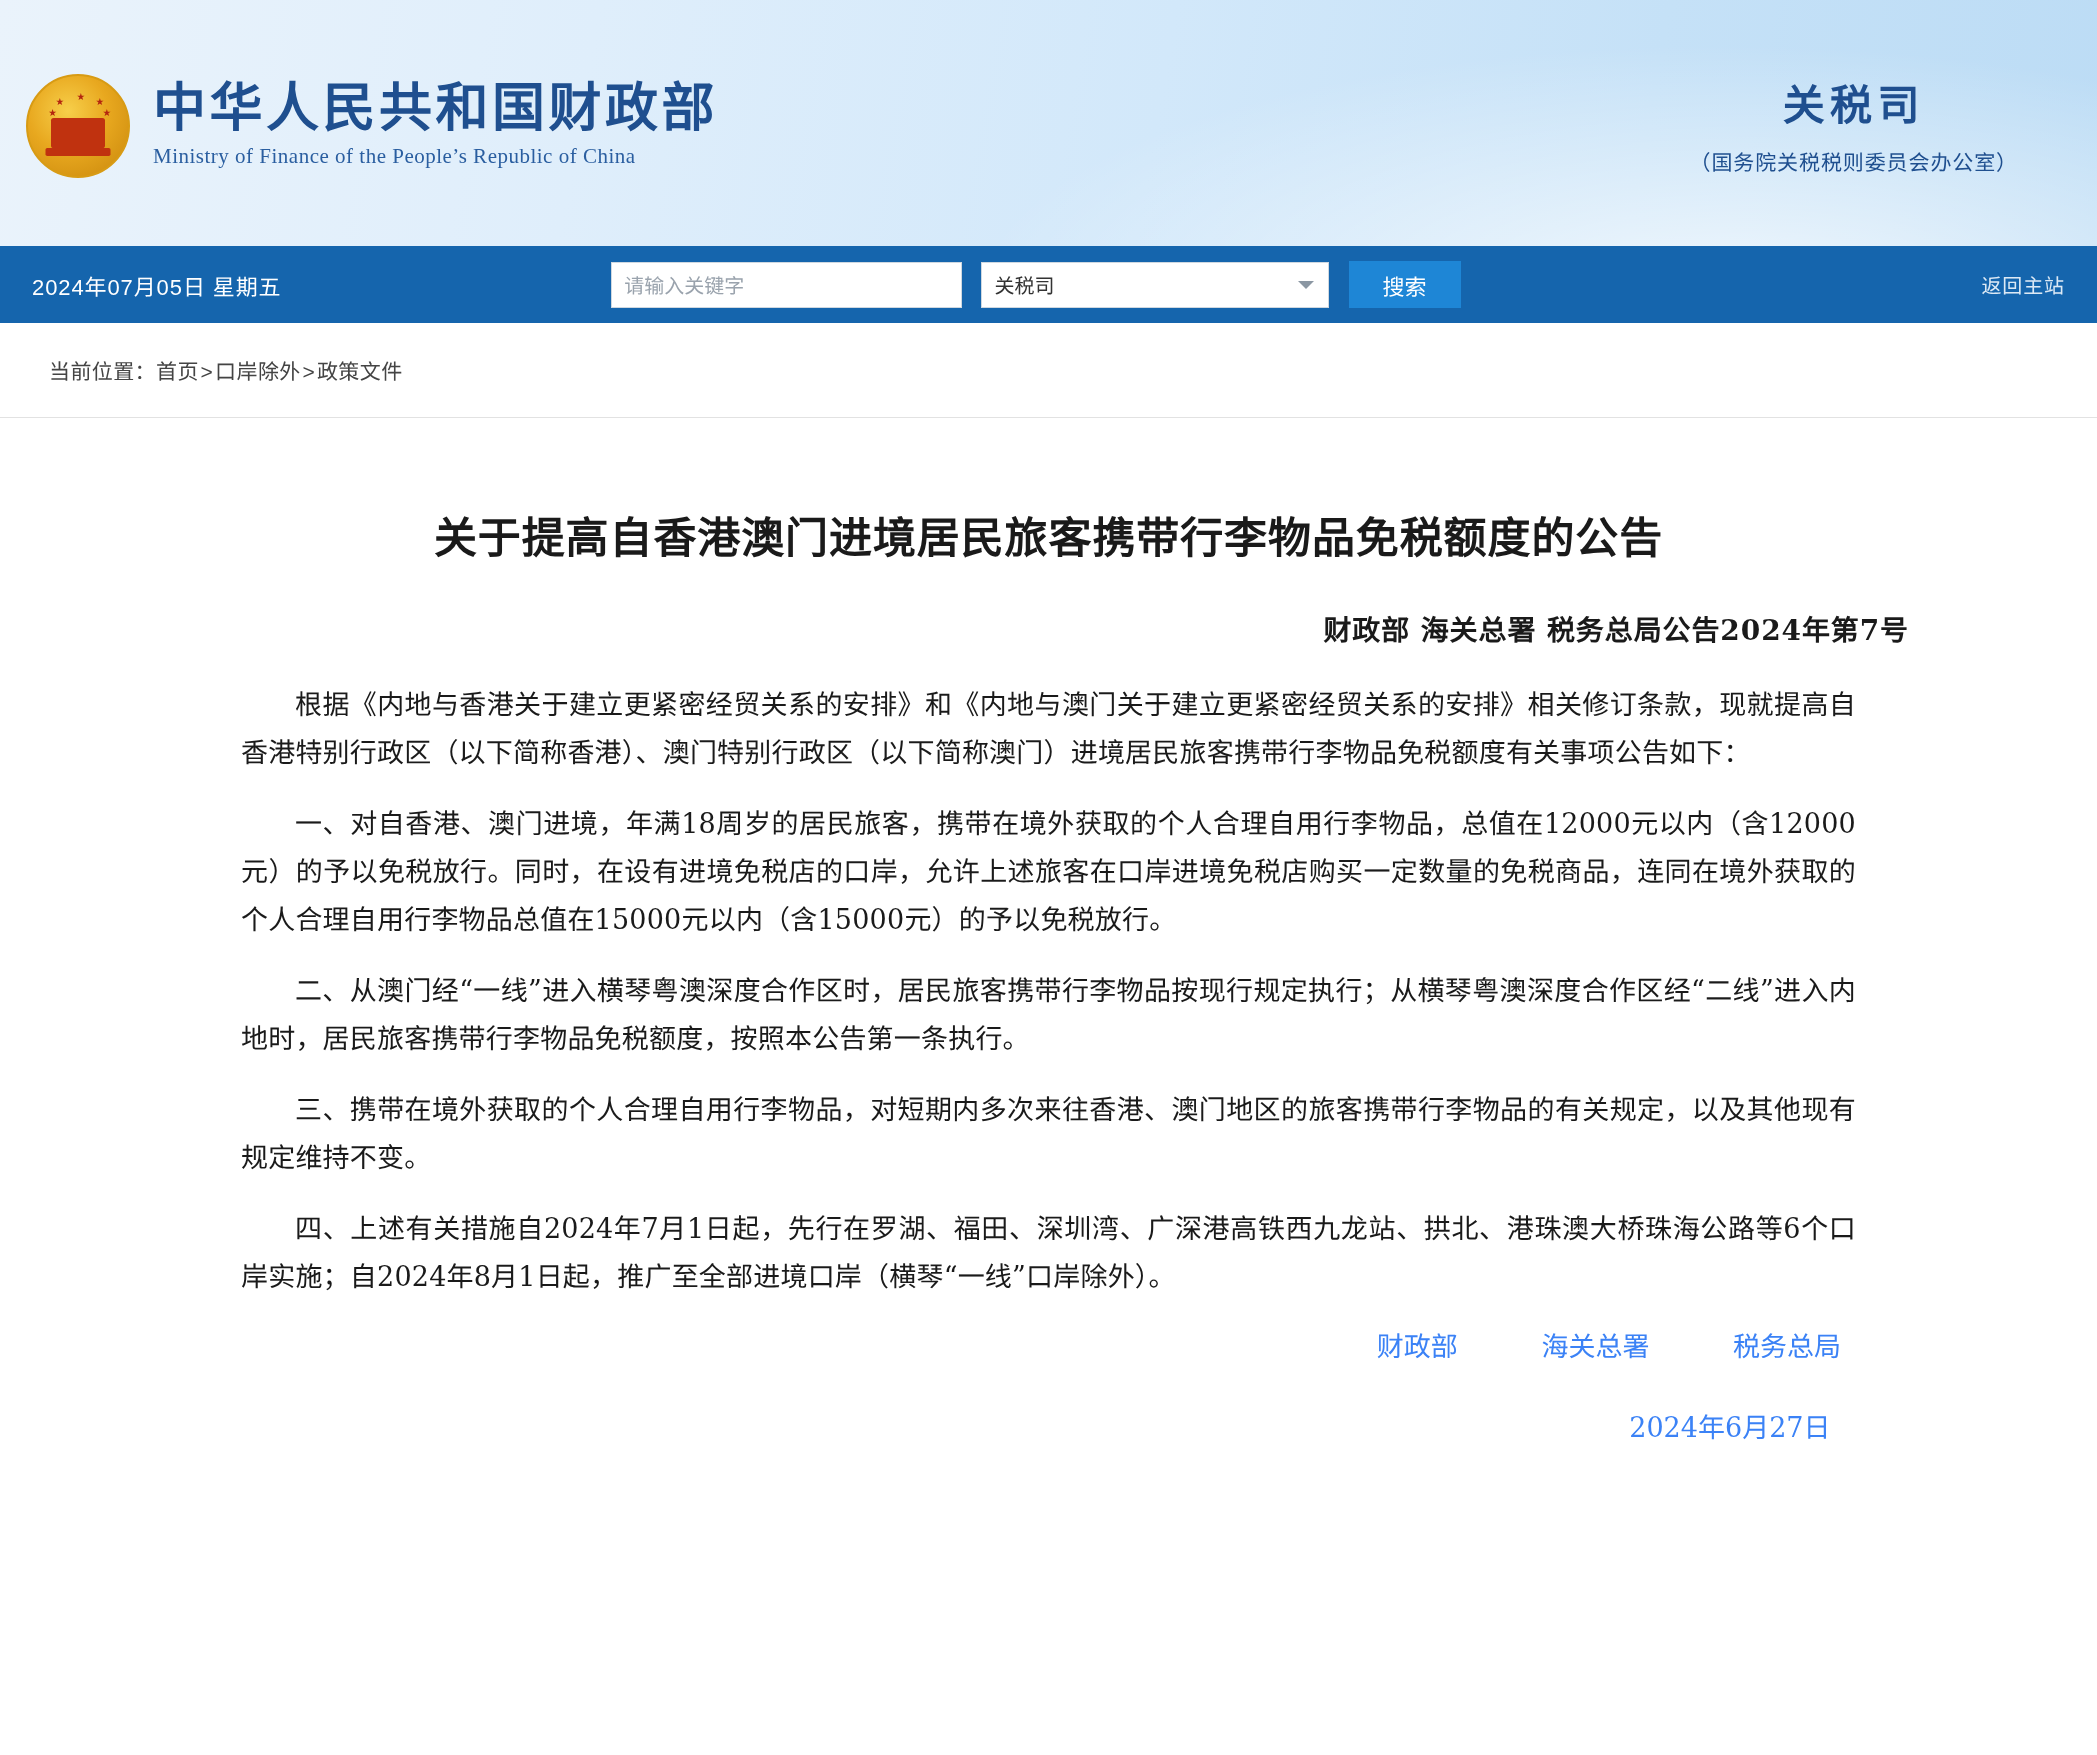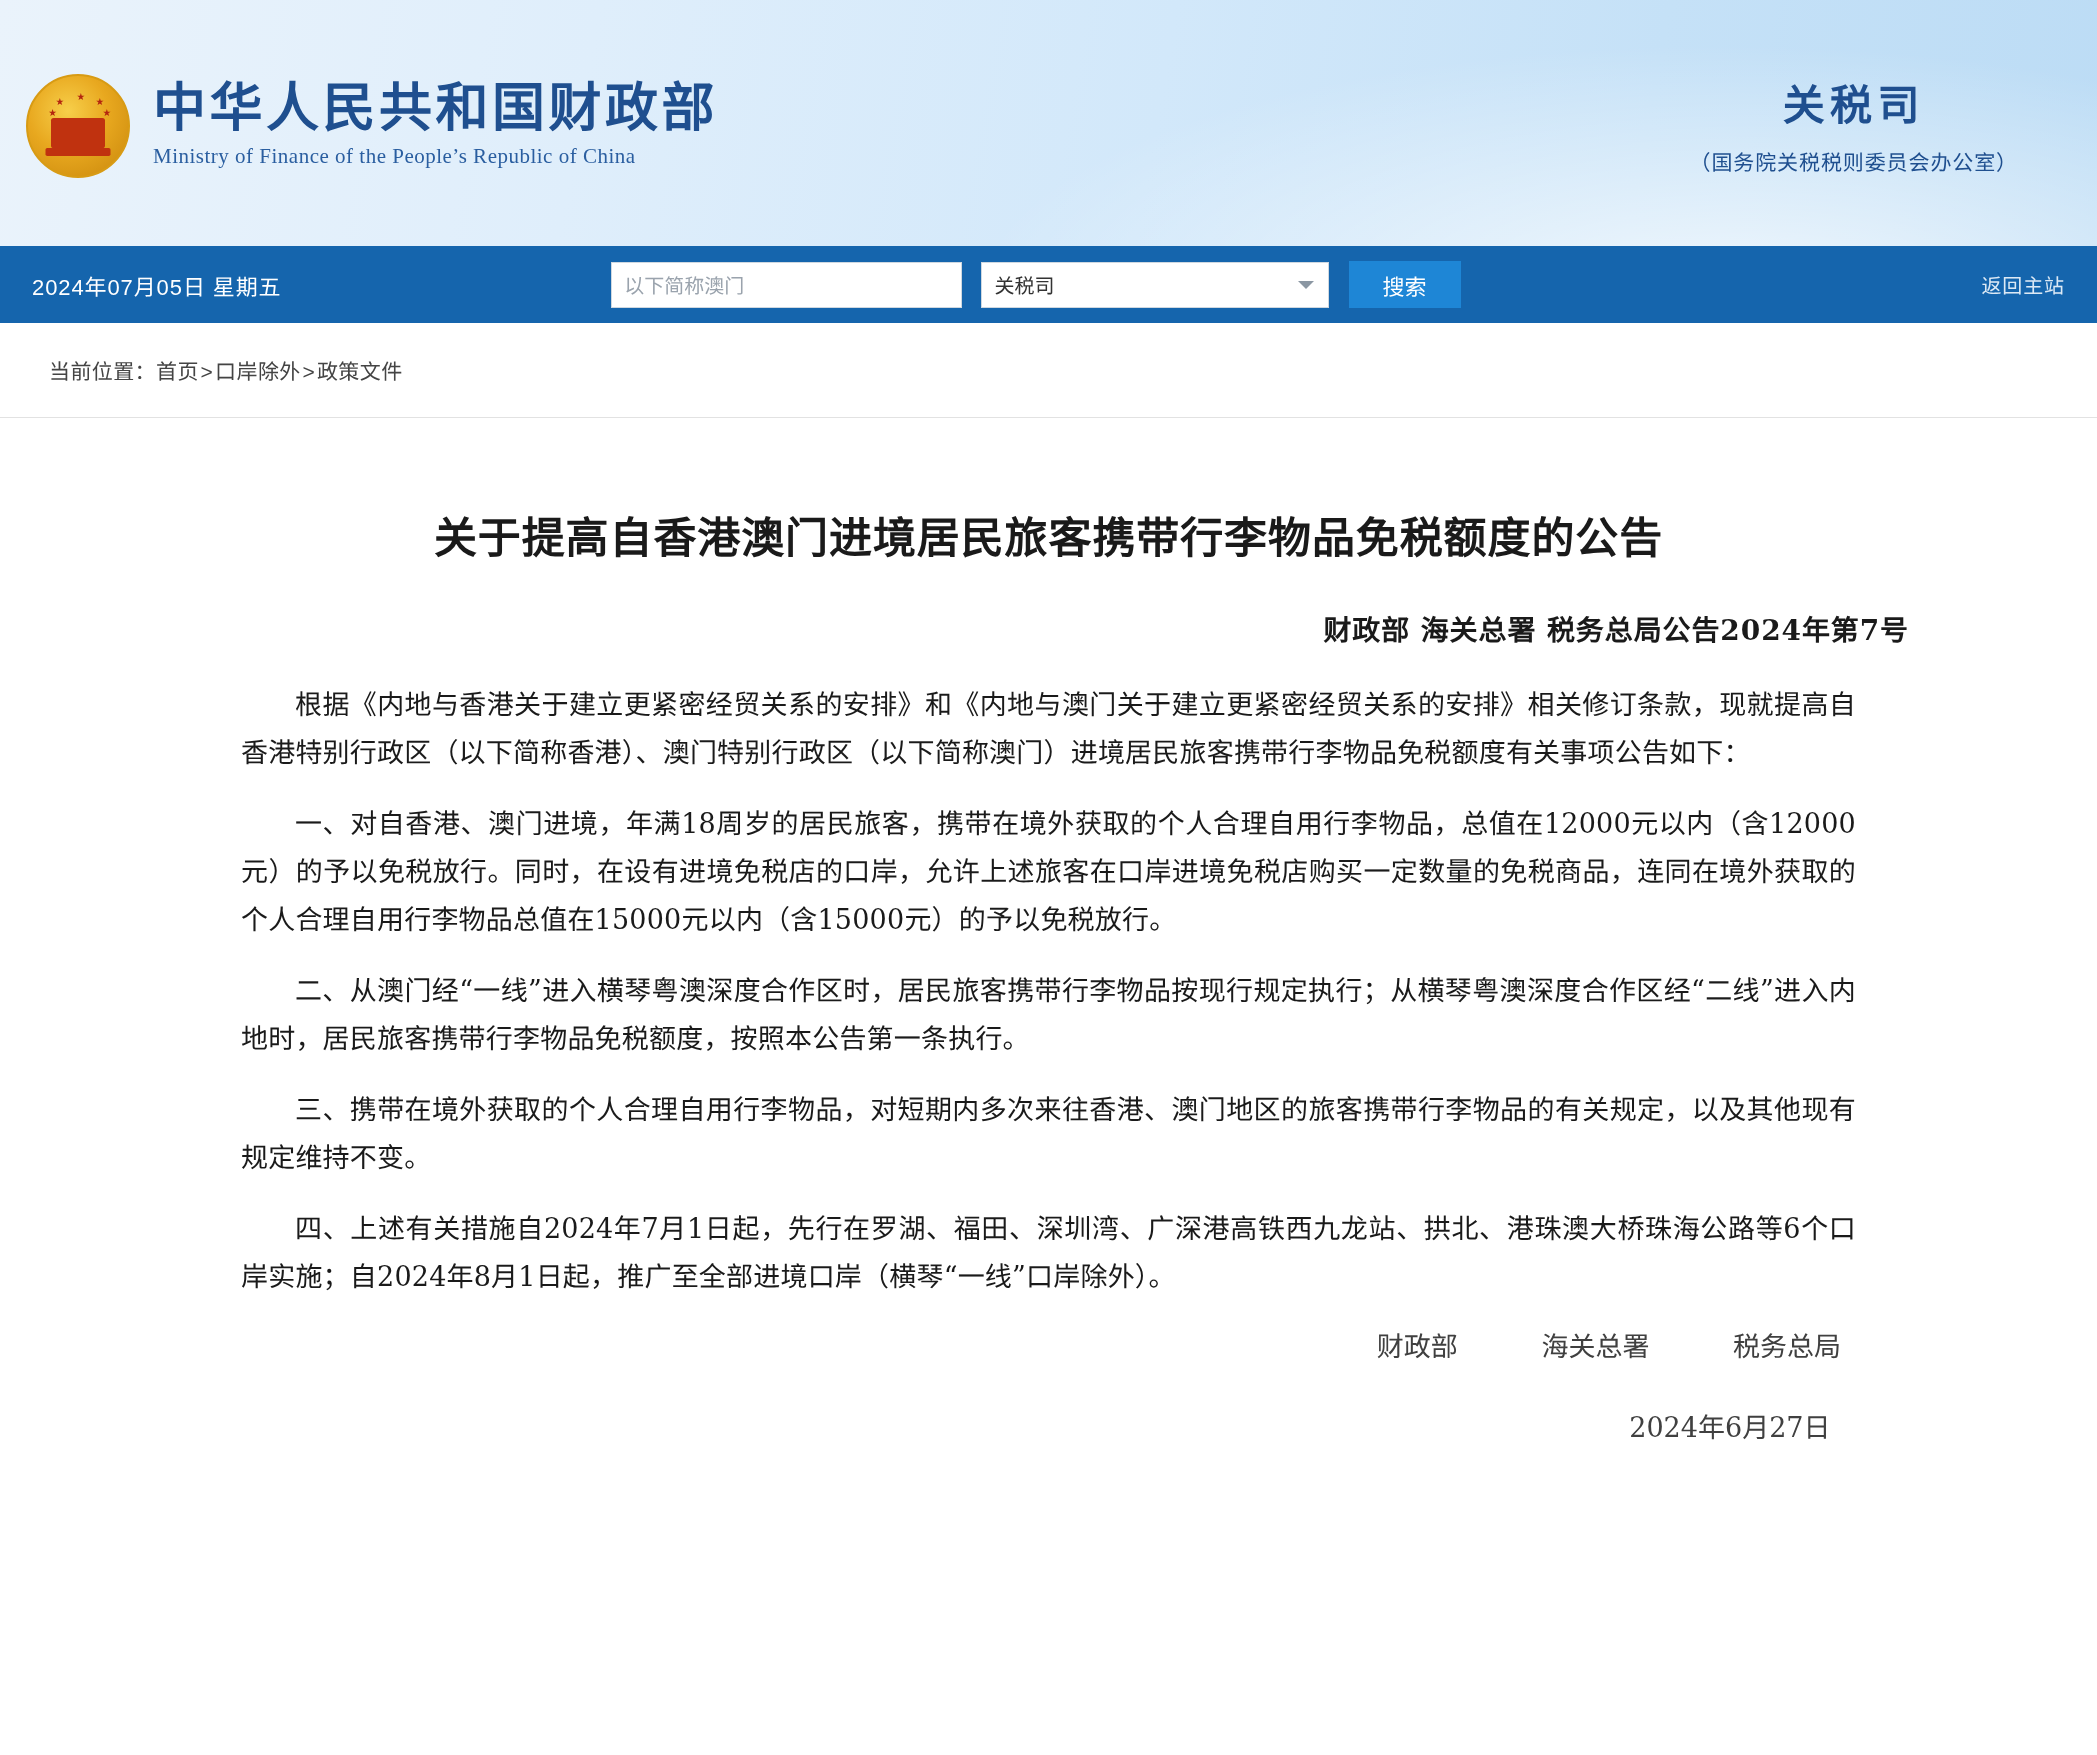--- a/index.html
+++ b/index.html
@@ -264,21 +264,21 @@
     margin: 0 0 23px 0;
     text-indent: 2em;
     letter-spacing: 0.2px;
   }
   .signature {
     margin-top: 16px;
     padding-right: 68px;
     text-align: right;
     font-family: "DejaVu Serif", "Liberation Serif", serif;
     font-size: 27px;
-    color: #404040;
+    color: #3b82f6;
   }
   .signature .orgs span { margin-left: 75px; }
   .signature .date {
     margin-top: 42px;
     padding-right: 10.5px;
   }
 </style>
 </head>
 <body>
 
@@ -302,21 +302,21 @@
     <div class="header-right">
       <div class="dept-name">关税司</div>
       <div class="dept-sub">（国务院关税税则委员会办公室）</div>
     </div>
   </div>
 </div>
 
 <div class="toolbar">
   <div class="toolbar-date">2024年07月05日  星期五</div>
   <div class="search-area">
-    <div class="search-input" placeholder="请输入关键字">以下简称澳门</div>
+    <div class="search-input" placeholder="请输入关键字">请输入关键字</div>
     <div class="search-select">
       <span>关税司</span>
       <span class="caret"></span>
     </div>
     <div class="search-btn">搜索</div>
   </div>
   <div class="toolbar-right">返回主站</div>
 </div>
 
 <div class="breadcrumb-wrap">

